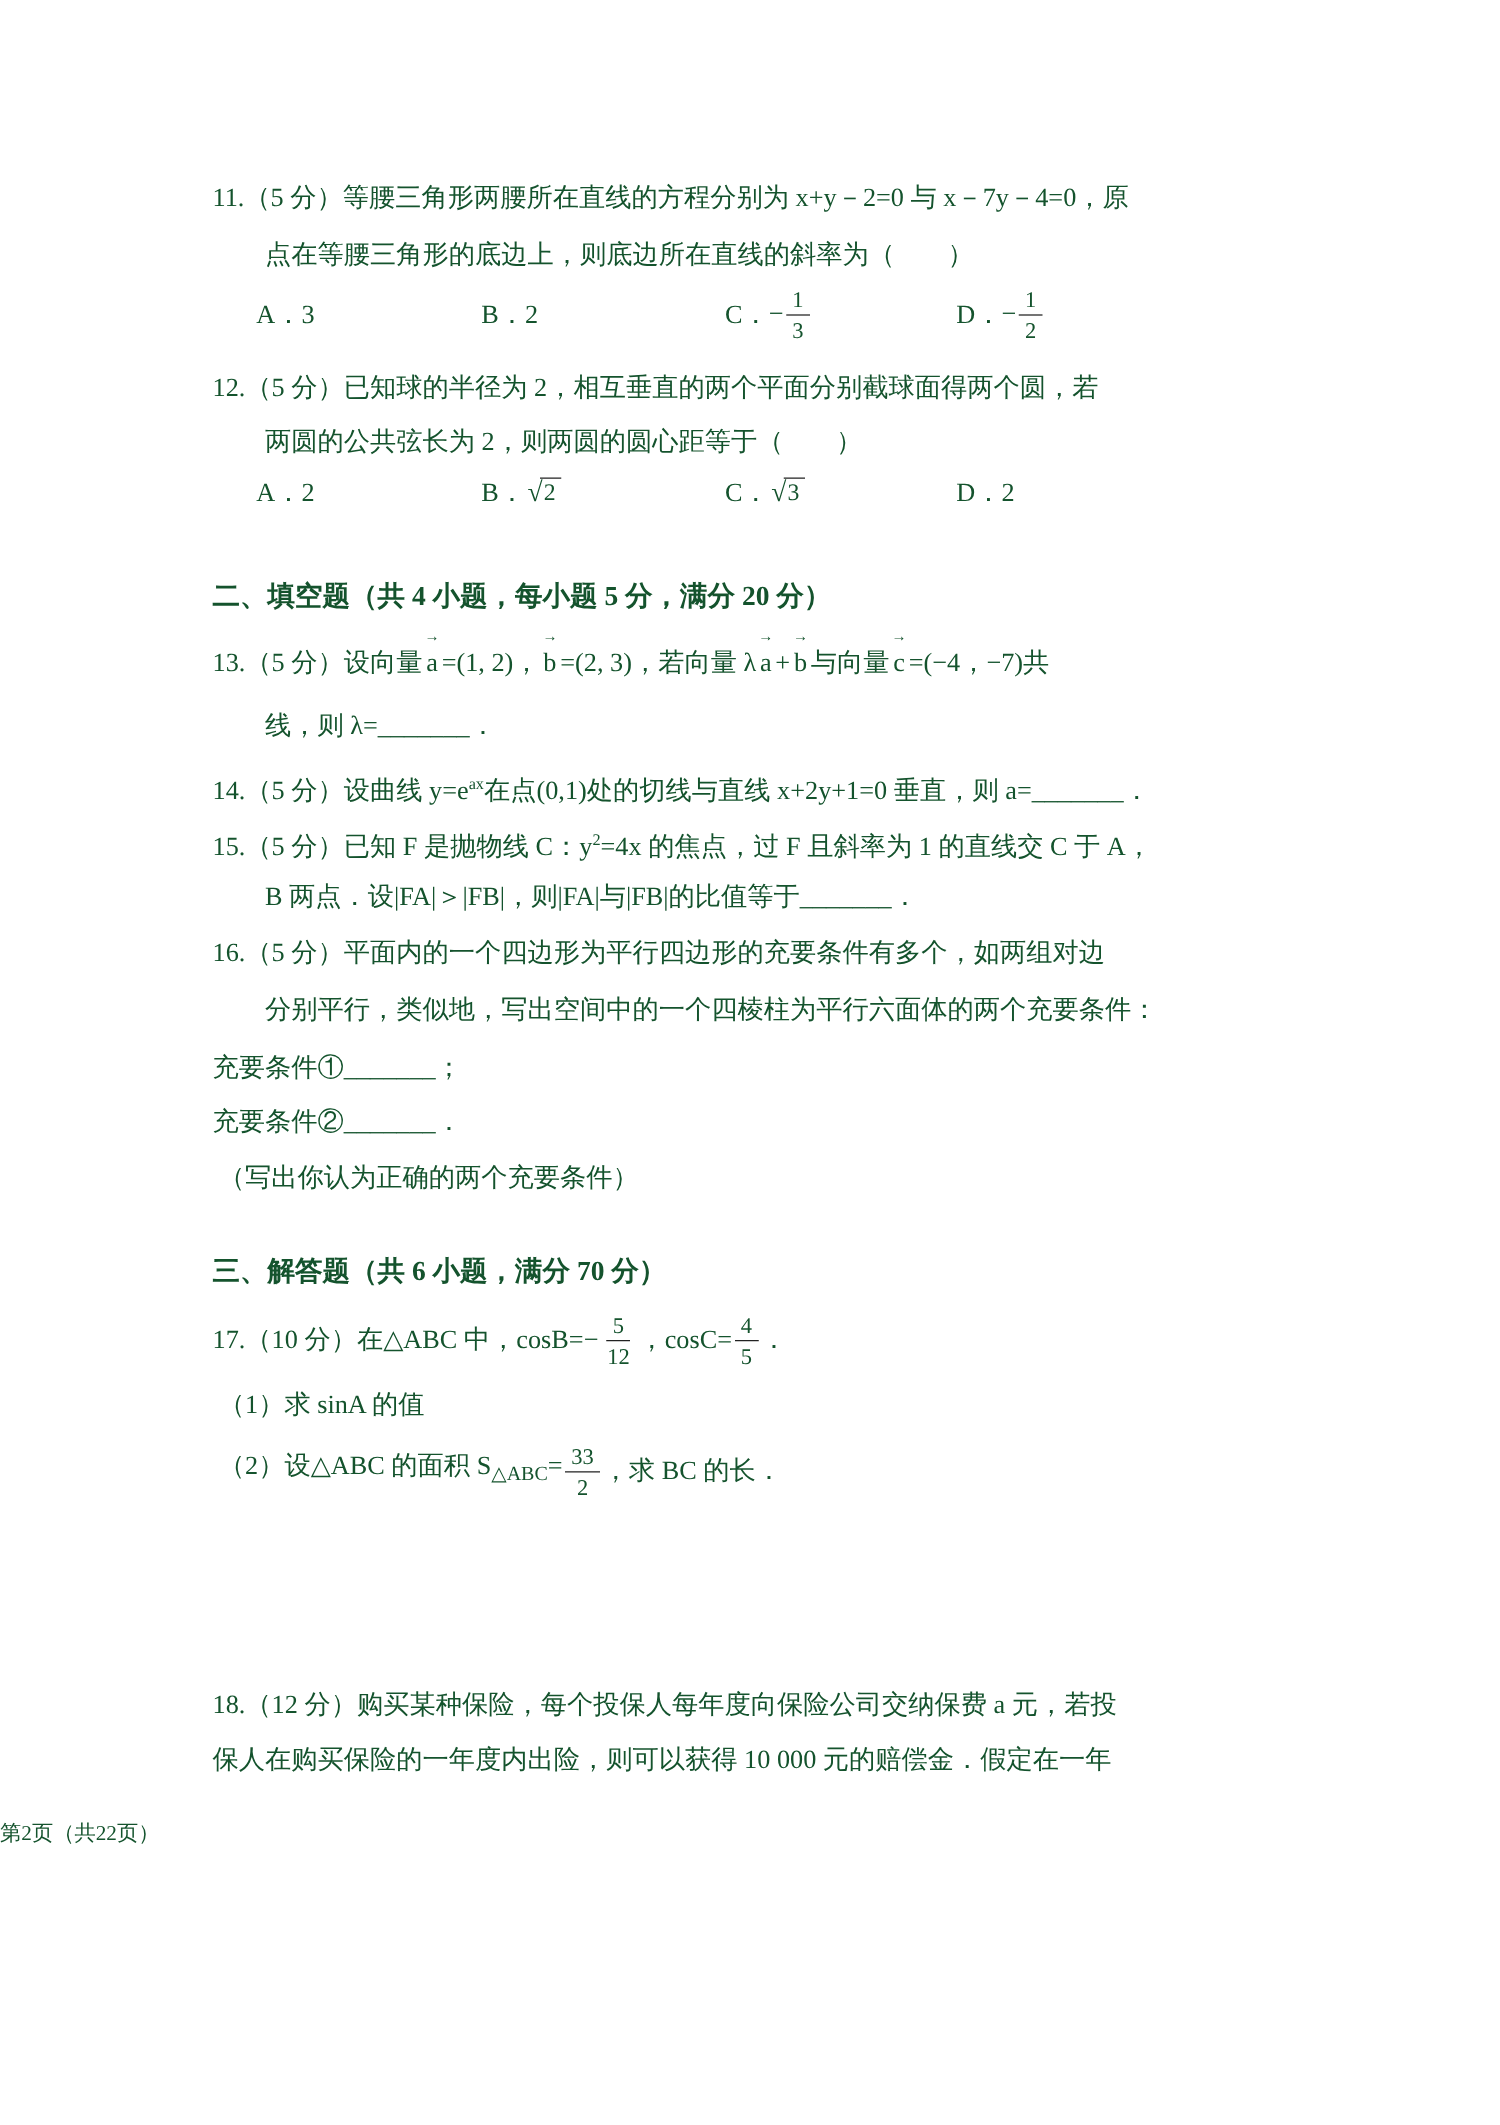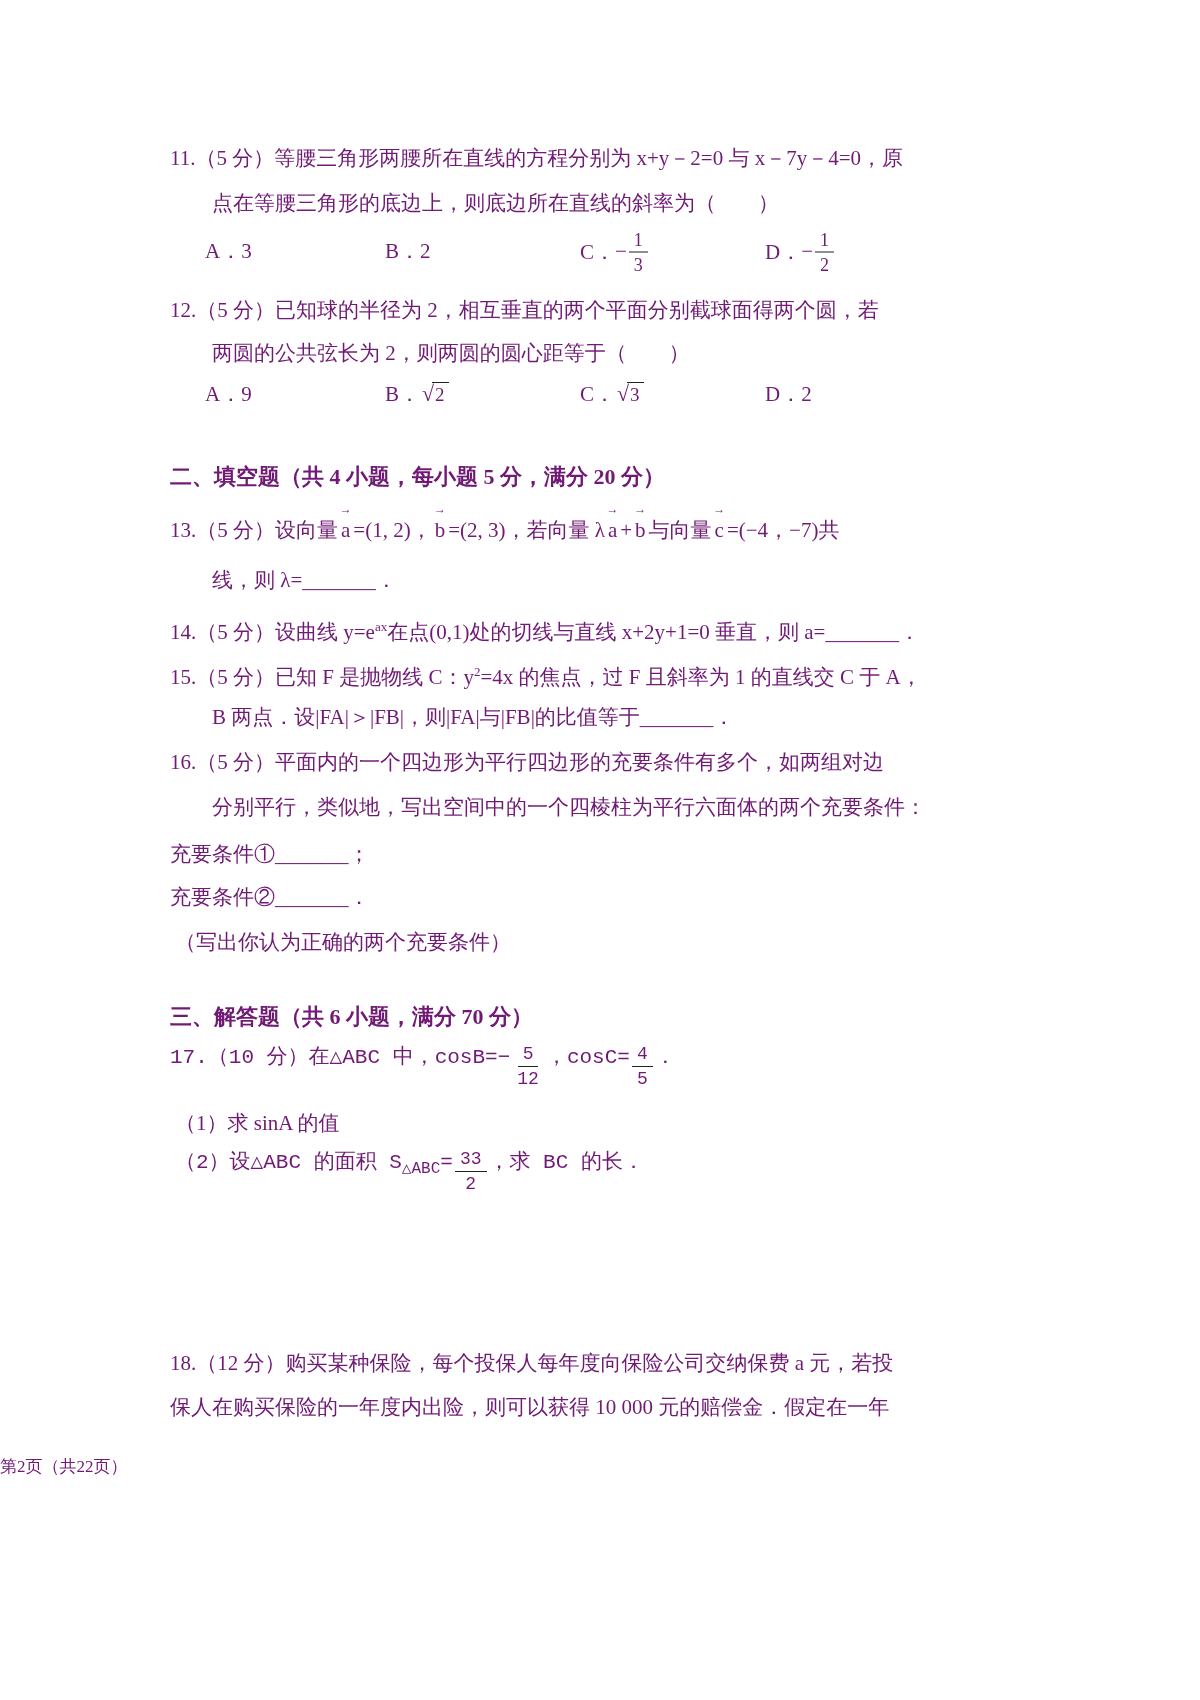--- a/index.html
+++ b/index.html
@@ -1,21 +1,21 @@
 <!DOCTYPE html>
 <html><head>
 <meta charset="utf-8">
 <style>
   html,body{margin:0;padding:0;background:#ffffff;}
   .page{
     position:relative;
     width:1200px;height:1700px;
     background:#ffffff;
     font-family:"Liberation Serif","DejaVu Serif",serif;
-    color:#701a75;
+    color:#14532d;
     font-size:21px;
     overflow:hidden;
   }
   .line{position:absolute;white-space:nowrap;line-height:30px;}
   .bold{font-weight:bold;font-size:22px;}
   
   .optrow{position:absolute;left:170px;width:810px;}
   .opt{position:absolute;top:50%;transform:translateY(-50%);white-space:nowrap;}
   .mathopt{display:inline-flex;align-items:center;}
   
@@ -24,21 +24,21 @@
   .frac .den{display:block;padding:3px 5px 0;}
   
   .sqrt{display:inline-flex;align-items:flex-start;margin:0 2px;}
   .radsign{font-size:22px;line-height:1.05;}
   .radicand{border-top:1.6px solid #222;padding:2px 4px 0 3px;margin-left:-2px;font-size:19px;line-height:1.1;}
   
   .vec{position:relative;display:inline-block;margin:0 3px;}
   .vec .arr{position:absolute;top:-12px;left:50%;transform:translateX(-50%);font-size:12px;line-height:1;}
   sup{font-size:13px;}
   sub{font-size:16px;}
-  .mathline{position:absolute;display:flex;align-items:flex-start;white-space:nowrap;line-height:30px;font-family:Liberation Mono, monospace;}
+  .mathline{position:absolute;display:flex;align-items:center;white-space:nowrap;line-height:30px;}
   .grp{white-space:nowrap;}
   .footer{position:absolute;left:0;width:972px;text-align:left;font-size:17px;}
 </style>
 </head>
 <body>
 
 <div class="page">
 
   <div class="line" style="top:143px;left:170px">11.（5 分）等腰三角形两腰所在直线的方程分别为 x+y－2=0 与 x－7y－4=0，原</div>
   <div class="line" style="top:188px;left:212px">点在等腰三角形的底边上，则底边所在直线的斜率为（　　）</div>
@@ -59,21 +59,21 @@
         <span class="frac">
           <span class="num">1</span>
           <span class="den">2</span>
         </span>
     </span>
   </div>
 
   <div class="line" style="top:295px;left:170px">12.（5 分）已知球的半径为 2，相互垂直的两个平面分别截球面得两个圆，若</div>
   <div class="line" style="top:338px;left:212px">两圆的公共弦长为 2，则两圆的圆心距等于（　　）</div>
   <div class="optrow" style="top:372px;height:44px">
-    <span class="opt" style="left:35px">A．9</span>
+    <span class="opt" style="left:35px">A．2</span>
     <span class="opt mathopt" style="left:215px">
       <span>B．</span>
         <span class="sqrt">
           <span class="radsign">√</span>
           <span class="radicand">2</span>
         </span>
     </span>
     <span class="opt mathopt" style="left:410px">
       <span>C．</span>
         <span class="sqrt">

